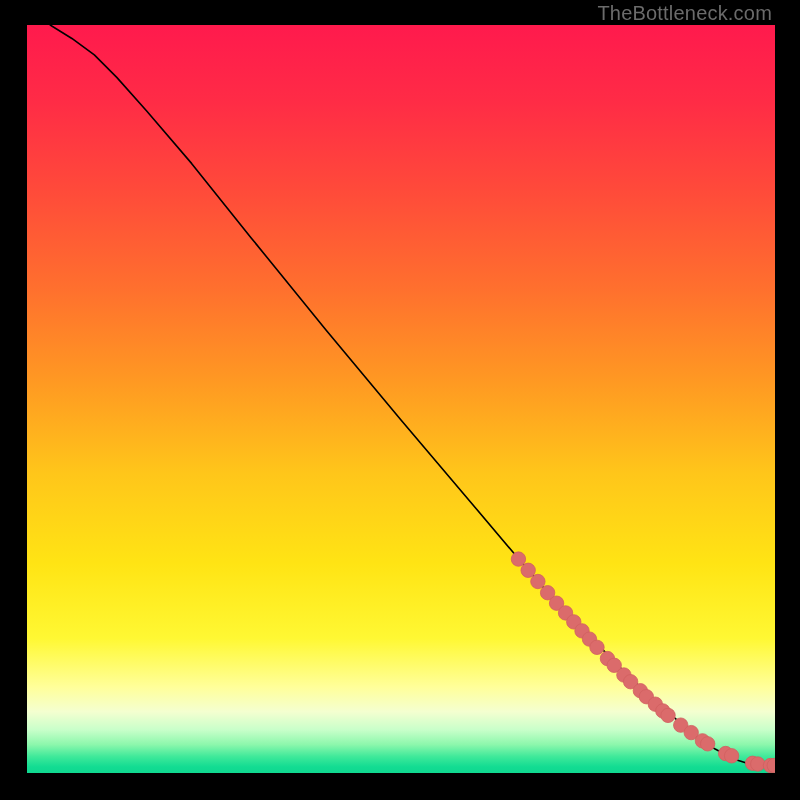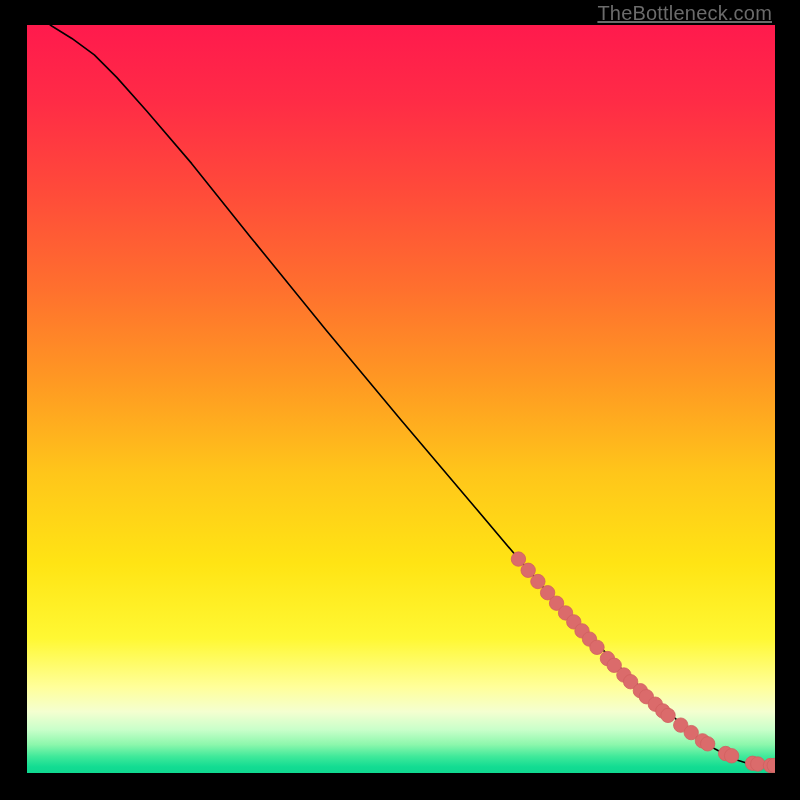--- a/index.html
+++ b/index.html
@@ -32,21 +32,20 @@
     inset: 0;
   }
   .watermark {
     position: absolute;
     top: 2px;
     right: 28px;
     color: #6b6b6b;
     font-size: 20px;
     font-weight: 500;
     letter-spacing: 0.2px;
-    text-decoration: underline;
   }
   svg.chart {
     position: absolute;
     inset: 0;
     width: 748px;
     height: 748px;
   }
 </style>
 </head>
 <body>

